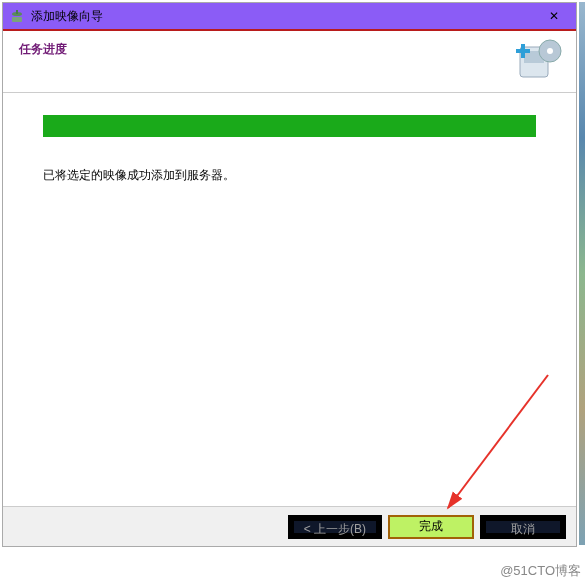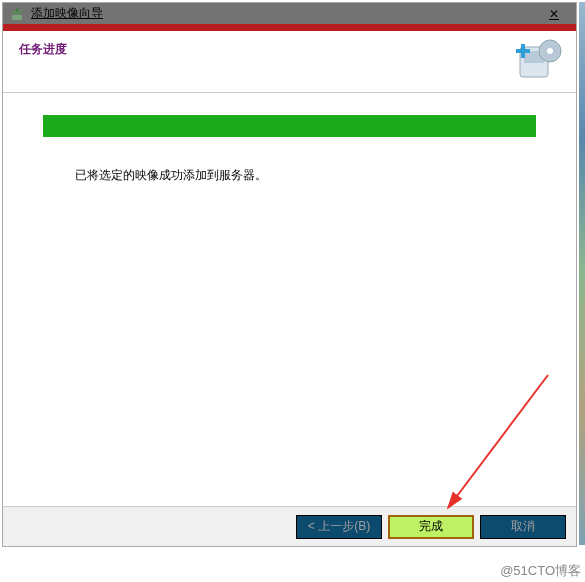--- a/index.html
+++ b/index.html
@@ -1,31 +1,31 @@
 <!DOCTYPE html>
 <html><head>
   <meta charset="utf-8">
   <style>
     * { box-sizing: border-box; margin: 0; padding: 0; }
     body { font-family: "Microsoft YaHei", "SimSun", Arial, sans-serif; font-size: 12px; background: #fff; }
     .window { width: 585px; height: 582px; position: relative; background: #fff; }
     .dialog { position: absolute; left: 2px; top: 2px; width: 575px; height: 545px; border: 1px solid #aaa; background: #fff; }
-    .titlebar { height: 28px; background: #737373; display: flex; align-items: center; padding: 0 2px 0 6px; border-bottom: 7px solid #b91c1c; text-decoration: underline; }
+    .titlebar { height: 28px; background: #8b5cf6; display: flex; align-items: center; padding: 0 2px 0 6px; border-bottom: 2px solid #b91c1c; }
     .title-icon { width: 16px; height: 16px; margin-right: 6px; display: inline-flex; align-items: center; justify-content: center; }
     .title-text { flex: 1; font-size: 12px; color: #000; }
     .close-btn { width: 40px; height: 26px; display: flex; align-items: center; justify-content: center; cursor: pointer; }
     .header { height: 62px; background: #fff; display: flex; align-items: flex-start; padding: 10px 16px; border-bottom: 1px solid #ccc; position: relative; }
     .header-title { font-weight: bold; font-size: 12px; color: #701a75; }
     .header-icon { position: absolute; right: 12px; top: 6px; width: 50px; height: 50px; }
     .content { padding: 22px 40px; position: relative; height: 415px; }
     .status-box { display: inline-block; border: 2px solid #e6322a; border-radius: 3px; padding: 6px 12px; margin-bottom: 60px; }
     .progress-bar { width: 100%; height: 22px; background: #1aaa1a; margin-bottom: 30px; }
-    .message { font-size: 12px; color: #000; margin-left: 32px; }
+    .message { font-size: 12px; color: #000; }
     .footer { position: absolute; bottom: 0; left: 0; right: 0; height: 40px; background: #f0f0f0; border-top: 1px solid #ccc; display: flex; align-items: center; justify-content: flex-end; padding: 0 10px; gap: 6px; }
-    .btn { min-width: 86px; height: 24px; font-size: 12px; background: #0c4a6e; border: 1px solid #000000; cursor: pointer; padding: 0 10px; }
+    .btn { min-width: 86px; height: 24px; font-size: 12px; background: #0f172a; border: 6px solid #000000; cursor: pointer; padding: 0 10px; }
     .btn:disabled { color: #a0a0a0; cursor: default; }
     .btn.primary { border: 2px solid #a16207; background: #bef264; }
     .watermark { position: absolute; right: 4px; bottom: 2px; font-size: 13px; color: #888; font-family: Arial, sans-serif; text-align: center; }
     .side-gradient { position: absolute; right: 0; top: 2px; width: 6px; height: 543px; background: linear-gradient(#7fa5c2,#2f6a9a,#6fa572,#9c8b5d,#5c8aa0); opacity: .8; }
     svg.arrow { position: absolute; pointer-events: none; }
   </style>
 </head>
 <body>
 
 <div class="window">

